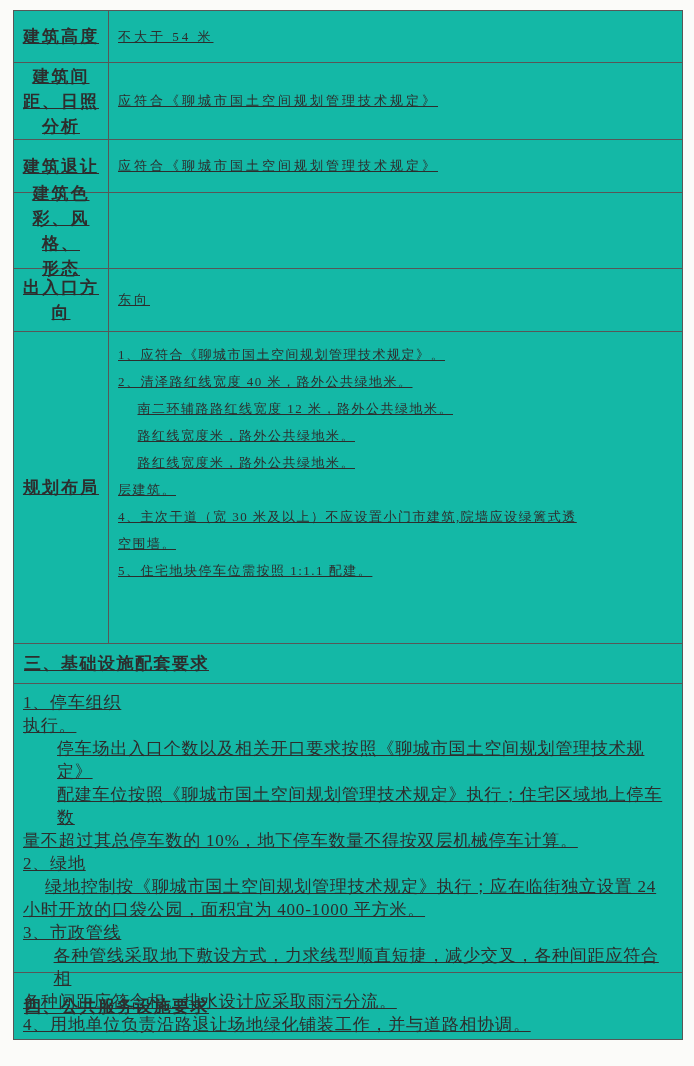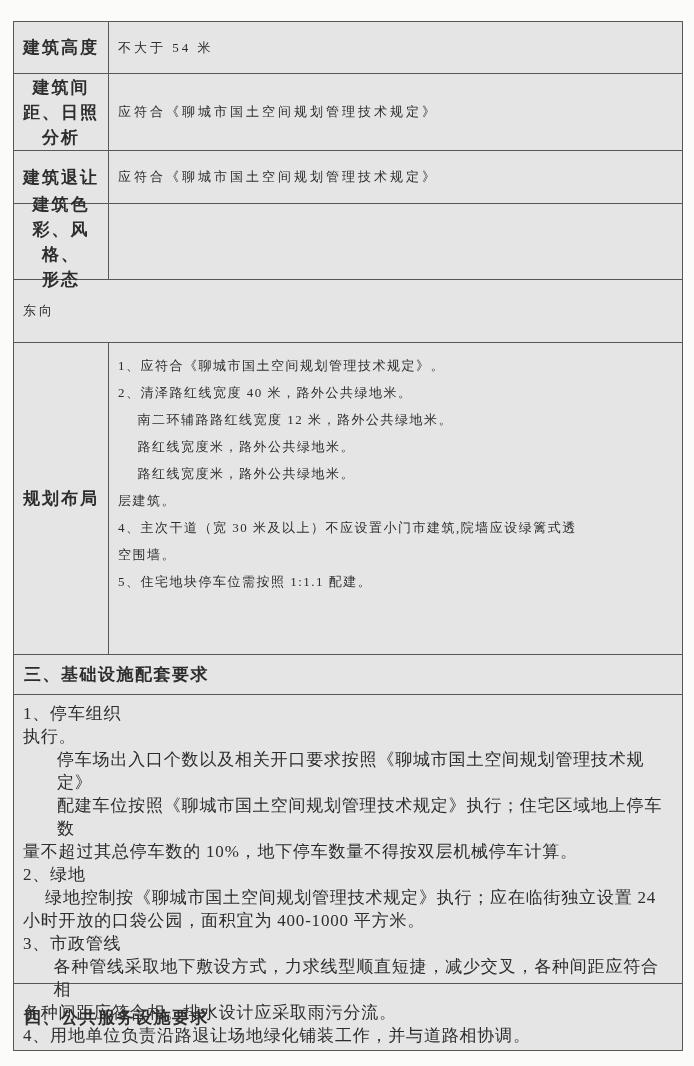--- a/index.html
+++ b/index.html
@@ -7,24 +7,25 @@
   body {
     background: #fbfbf9;
     font-family: "Liberation Serif", "DejaVu Serif", serif;
     color: #2d2d2d;
     position: relative;
     overflow: hidden;
   }
   .doc-table {
     position: absolute;
     left: 13px;
-    top: 21px;
+    top: 10px;
     width: 670px;
     border: 1.5px solid #575757;
-    background: #e5e5e5;
+    background: #14b8a6;
+    text-decoration: underline;
   }
   .row { display: flex; border-bottom: 1.5px solid #575757; }
   .row.no-bb, .section-header.no-bb { border-bottom: none; text-align: center; }
   .label-cell {
     flex: 0 0 95px;
     width: 95px;
     border-right: 1.5px solid #575757;
     display: flex;
     flex-direction: column;
     justify-content: center;
@@ -115,20 +116,24 @@
   <div class="row h76">
     <div class="label-cell">
         <div class="line">建筑色</div>
         <div class="line">彩、风格、</div>
         <div class="line">形态</div>
       </div>
     <div class="content-cell"></div>
   </div>
 
   <div class="row h63">
+    <div class="label-cell">
+        <div class="line">出入口方</div>
+        <div class="line">向</div>
+      </div>
     <div class="content-cell spread">
         <div class="line">东向</div>
       </div>
   </div>
 
   <div class="row h312">
     <div class="label-cell">
         <div class="line">规划布局</div>
       </div>
     <div class="content-cell top">

